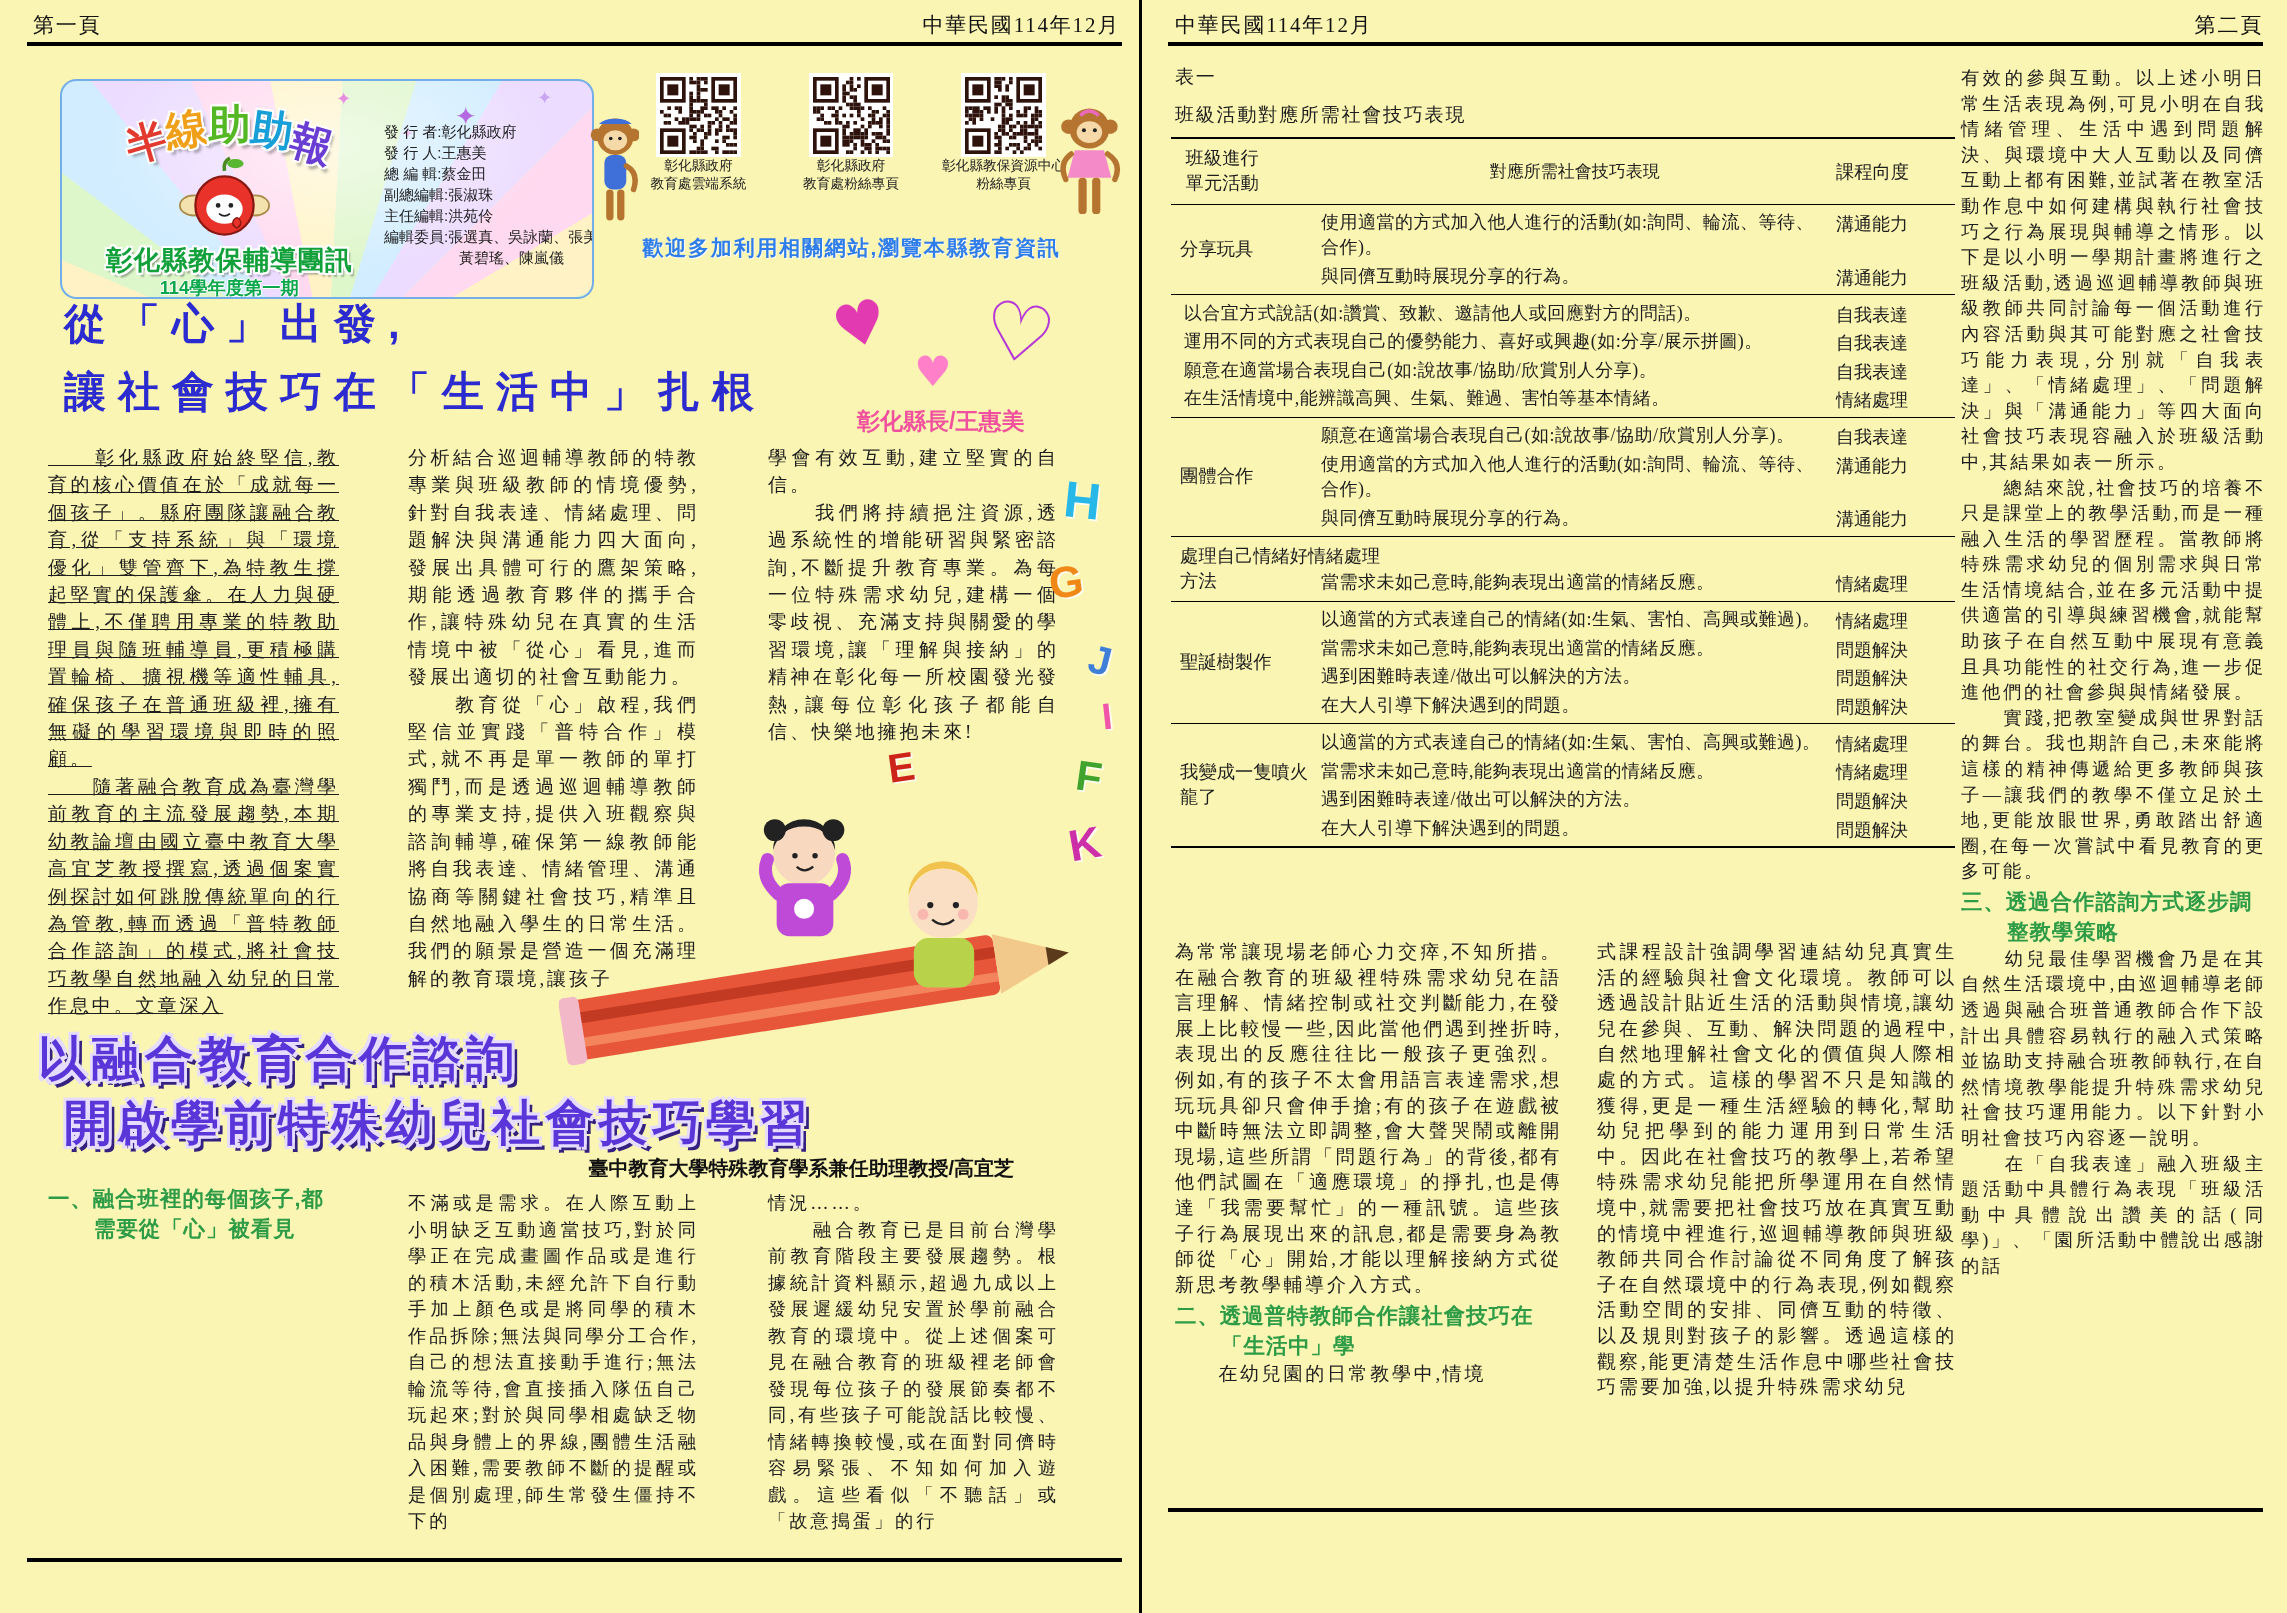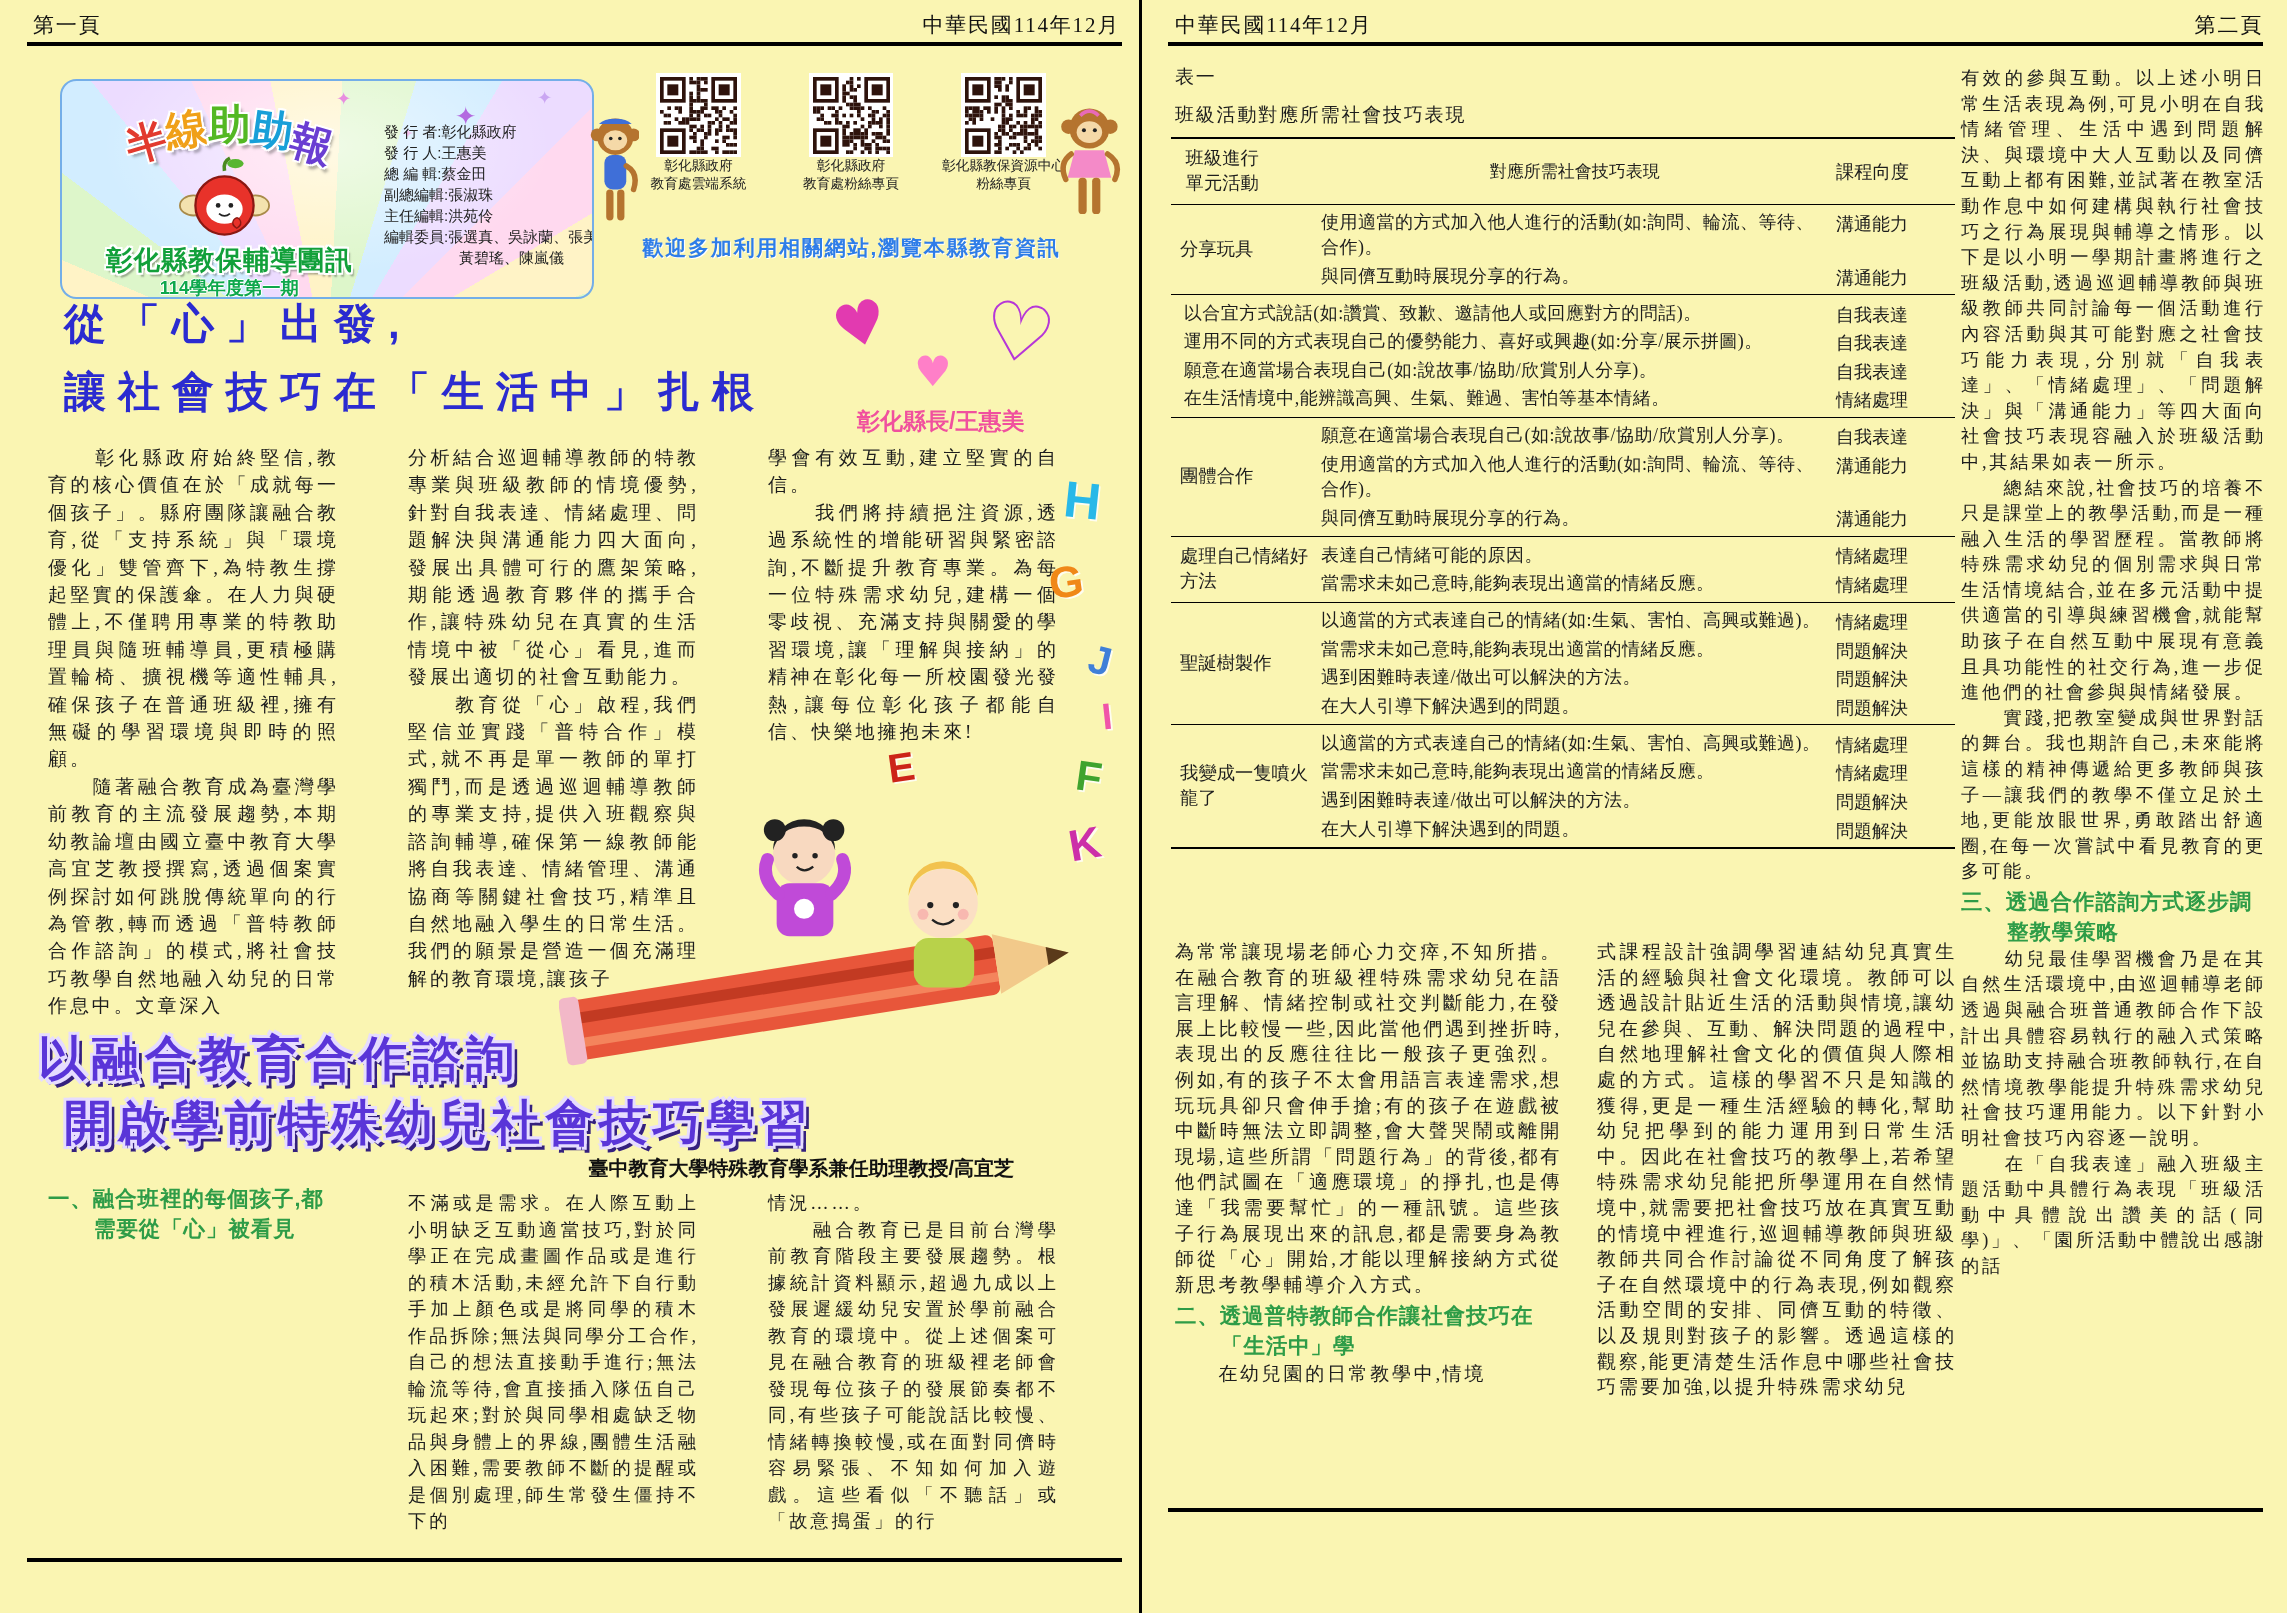--- a/index.html
+++ b/index.html
@@ -574,21 +574,21 @@
       <path d="M60 58 q16 10 8 28" fill="none" stroke="#b5742f" stroke-width="6" stroke-linecap="round"></path>
     </svg>
 
     <div class="title1" style="left:64px;top:296px;">從「心」出發,</div>
     <div class="title1" style="left:64px;top:364px;">讓社會技巧在「生活中」扎根</div>
     <span class="heart" style="left:833px;top:294px;font-size:60px;color:#e23ab0;transform:rotate(-14deg);">♥</span>
     <span class="heart" style="left:914px;top:351px;font-size:42px;color:#ff7fc8;">♥</span>
     <span class="heart" style="left:983px;top:294px;font-size:80px;color:#b636d8;transform:rotate(10deg);">♡</span>
     <div class="byline-pink" style="left:857px;top:406px;">彰化縣長/王惠美</div>
 
-    <div class="col topcol" style="left:48px;top:444px;width:291px;">　　彰化縣政府始終堅信,教育的核心價值在於「成就每一個孩子」。縣府團隊讓融合教育,從「支持系統」與「環境優化」雙管齊下,為特教生撐起堅實的保護傘。在人力與硬體上,不僅聘用專業的特教助理員與隨班輔導員,更積極購置輪椅、擴視機等適性輔具,確保孩子在普通班級裡,擁有無礙的學習環境與即時的照顧。
+    <div class="col topcol" style="left:48px;top:444px;width:291px;text-decoration:underline;">　　彰化縣政府始終堅信,教育的核心價值在於「成就每一個孩子」。縣府團隊讓融合教育,從「支持系統」與「環境優化」雙管齊下,為特教生撐起堅實的保護傘。在人力與硬體上,不僅聘用專業的特教助理員與隨班輔導員,更積極購置輪椅、擴視機等適性輔具,確保孩子在普通班級裡,擁有無礙的學習環境與即時的照顧。
 　　隨著融合教育成為臺灣學前教育的主流發展趨勢,本期幼教論壇由國立臺中教育大學高宜芝教授撰寫,透過個案實例探討如何跳脫傳統單向的行為管教,轉而透過「普特教師合作諮詢」的模式,將社會技巧教學自然地融入幼兒的日常作息中。文章深入</div>
     <div class="col topcol" style="left:408px;top:444px;width:291px;">分析結合巡迴輔導教師的特教專業與班級教師的情境優勢,針對自我表達、情緒處理、問題解決與溝通能力四大面向,發展出具體可行的鷹架策略,期能透過教育夥伴的攜手合作,讓特殊幼兒在真實的生活情境中被「從心」看見,進而發展出適切的社會互動能力。
 　　教育從「心」啟程,我們堅信並實踐「普特合作」模式,就不再是單一教師的單打獨鬥,而是透過巡迴輔導教師的專業支持,提供入班觀察與諮詢輔導,確保第一線教師能將自我表達、情緒管理、溝通協商等關鍵社會技巧,精準且自然地融入學生的日常生活。我們的願景是營造一個充滿理解的教育環境,讓孩子</div>
     <div class="col topcol" style="left:768px;top:444px;width:291px;">學會有效互動,建立堅實的自信。
 　　我們將持續挹注資源,透過系統性的增能研習與緊密諮詢,不斷提升教育專業。為每一位特殊需求幼兒,建構一個零歧視、充滿支持與關愛的學習環境,讓「理解與接納」的精神在彰化每一所校園發光發熱,讓每位彰化孩子都能自信、快樂地擁抱未來!</div>
 
     <svg class="abs" style="left:559px;top:766px;" width="567" height="302" viewBox="0 0 620 330">
       <g transform="rotate(-9 310 240)">
         <rect x="10" y="210" width="470" height="66" rx="8" fill="#e8563a"></rect>
         <rect x="10" y="224" width="470" height="12" fill="#c23a22"></rect>
@@ -707,21 +707,20 @@
               <div class="t-item">
                 <div class="t-skill">與同儕互動時展現分享的行為。</div>
                 <div class="t-dim">溝通能力</div>
               </div>
             </div>
           </div>
           <div class="t-group">
             <div class="t-act">處理自己情緒好方法</div>
             <div class="t-items">
               <div class="t-item">
-                <div class="t-skill">表達自己情緒可能的原因。</div>
                 <div class="t-dim">情緒處理</div>
               </div>
               <div class="t-item">
                 <div class="t-skill">當需求未如己意時,能夠表現出適當的情緒反應。</div>
                 <div class="t-dim">情緒處理</div>
               </div>
             </div>
           </div>
           <div class="t-group">
             <div class="t-act">聖誕樹製作</div>

